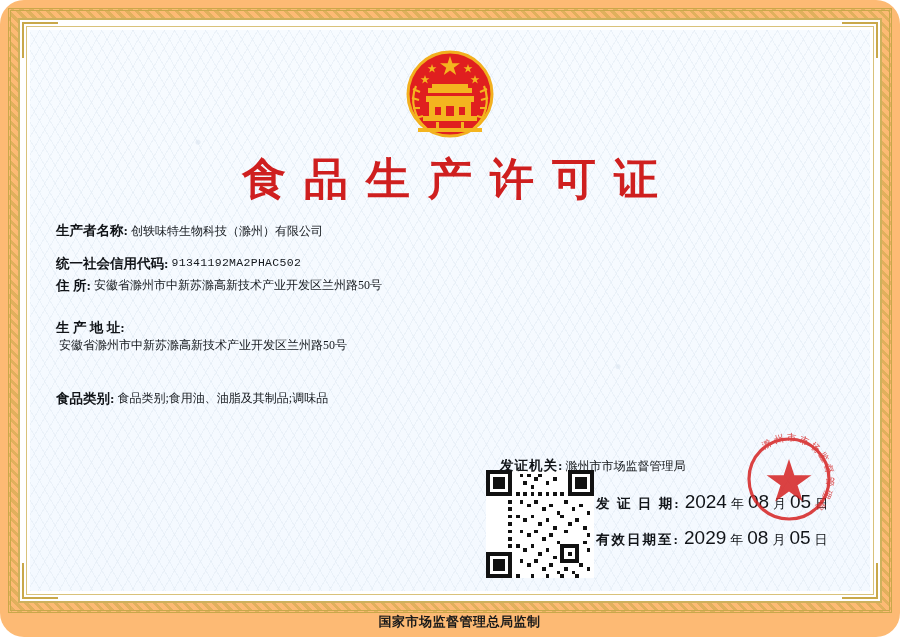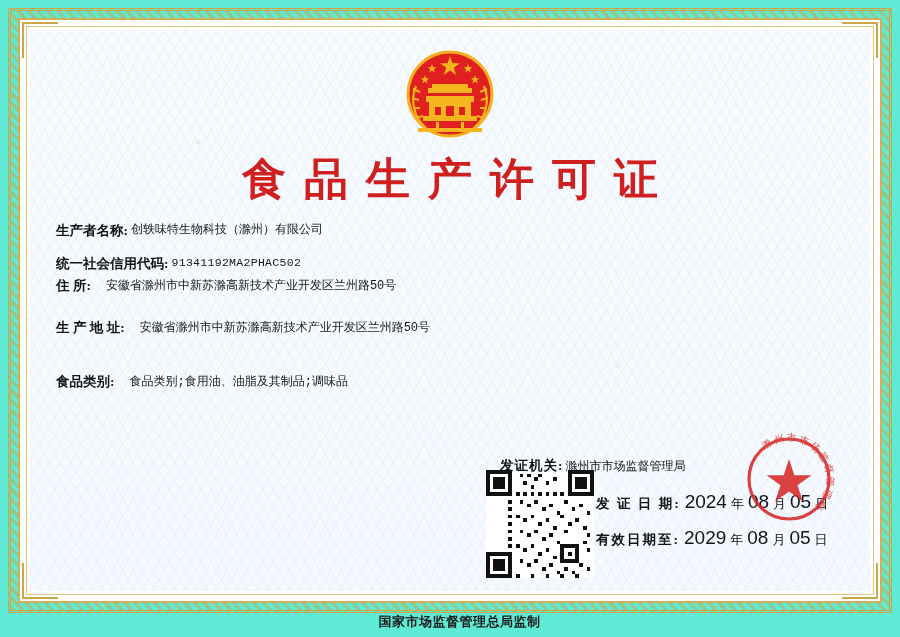--- a/index.html
+++ b/index.html
@@ -7,22 +7,23 @@
     padding: 0;
     background: #ffffff;
   }
   body {
     font-family: "Liberation Serif", "DejaVu Serif", serif;
   }
   #page {
     position: relative;
     width: 900px;
     height: 637px;
-    background: #5eead4;
+    background: #fdba74;
     overflow: hidden;
+    border-radius: 24px;
   }
 
   
   .border-outer {
     position: absolute;
     left: 8px;
     top: 8px;
     right: 8px;
     bottom: 24px;
     border: 3px double #c9a84a;
@@ -113,56 +114,56 @@
     color: #15181c;
   }
   .row {
     display: flex;
     align-items: flex-start;
     margin-bottom: 15px;
   }
   .col-left {
     width: 455px;
     display: flex;
-    align-items: flex-start;
+    align-items: flex-end;
   }
   .col-right {
     flex: 1;
     display: flex;
     align-items: flex-start;
   }
   .lbl {
     font-size: 13.5px;
     color: #111418;
     white-space: nowrap;
     font-weight: 600;
   }
   .val {
     font-size: 12px;
     color: #14181d;
     padding-left: 3px;
     line-height: 1.4;
-    font-family: Liberation Mono, monospace;
+    font-family: Liberation Serif, serif;
   }
   .val.mono {
     font-family: "Liberation Mono", monospace;
     font-size: 11.5px;
     letter-spacing: 0.3px;
   }
   .rep-block {
     line-height: 1.45;
   }
   .rep-line2 {
     font-size: 13.5px;
     font-weight: 600;
     letter-spacing: 2px;
   }
 
   
-  .row-wide { display: flex; align-items: center; margin-bottom: 15px; gap: 12px; }
+  .row-wide { display: flex; align-items: flex-start; margin-bottom: 15px; }
 
   
   .issue-area {
     position: absolute;
     left: 500px;
     top: 430px;
     font-size: 13.5px;
     color: #111418;
     margin-top: 27px;
   }
@@ -303,21 +304,21 @@
         <span class="lbl">统一社会信用代码:</span>
         <span class="val mono">91341192MA2PHAC502</span>
       </div>
     </div>
 
     <div class="row-wide" style="margin-top:-6px;">
       <span class="lbl">住      所:</span>
       <span class="val">安徽省滁州市中新苏滁高新技术产业开发区兰州路50号</span>
     </div>
 
-    <div class="row-wide" style="margin-top:24px;">
+    <div class="row-wide" style="margin-top:24px;flex-direction:column;">
       <span class="lbl">生 产 地 址:</span>
       <span class="val">安徽省滁州市中新苏滁高新技术产业开发区兰州路50号</span>
     </div>
 
     <div class="row-wide" style="margin-top:36px;">
       <span class="lbl">食品类别:</span>
       <span class="val">食品类别;食用油、油脂及其制品;调味品</span>
     </div>
 
   </div>

